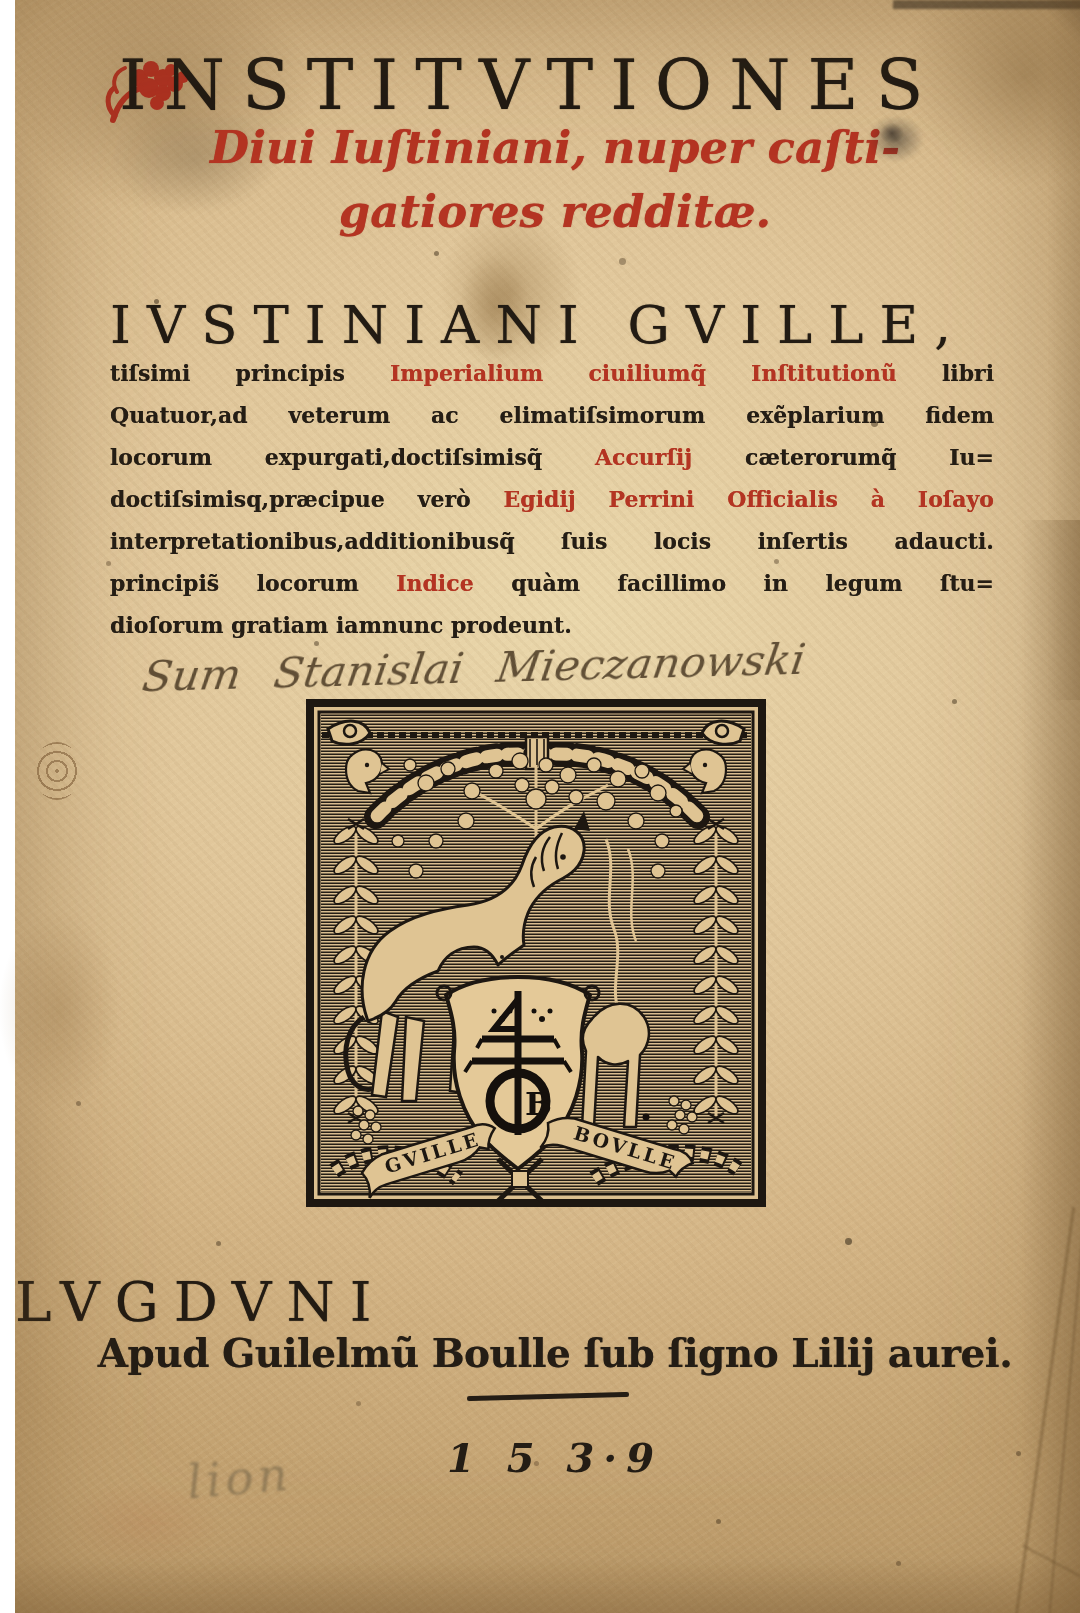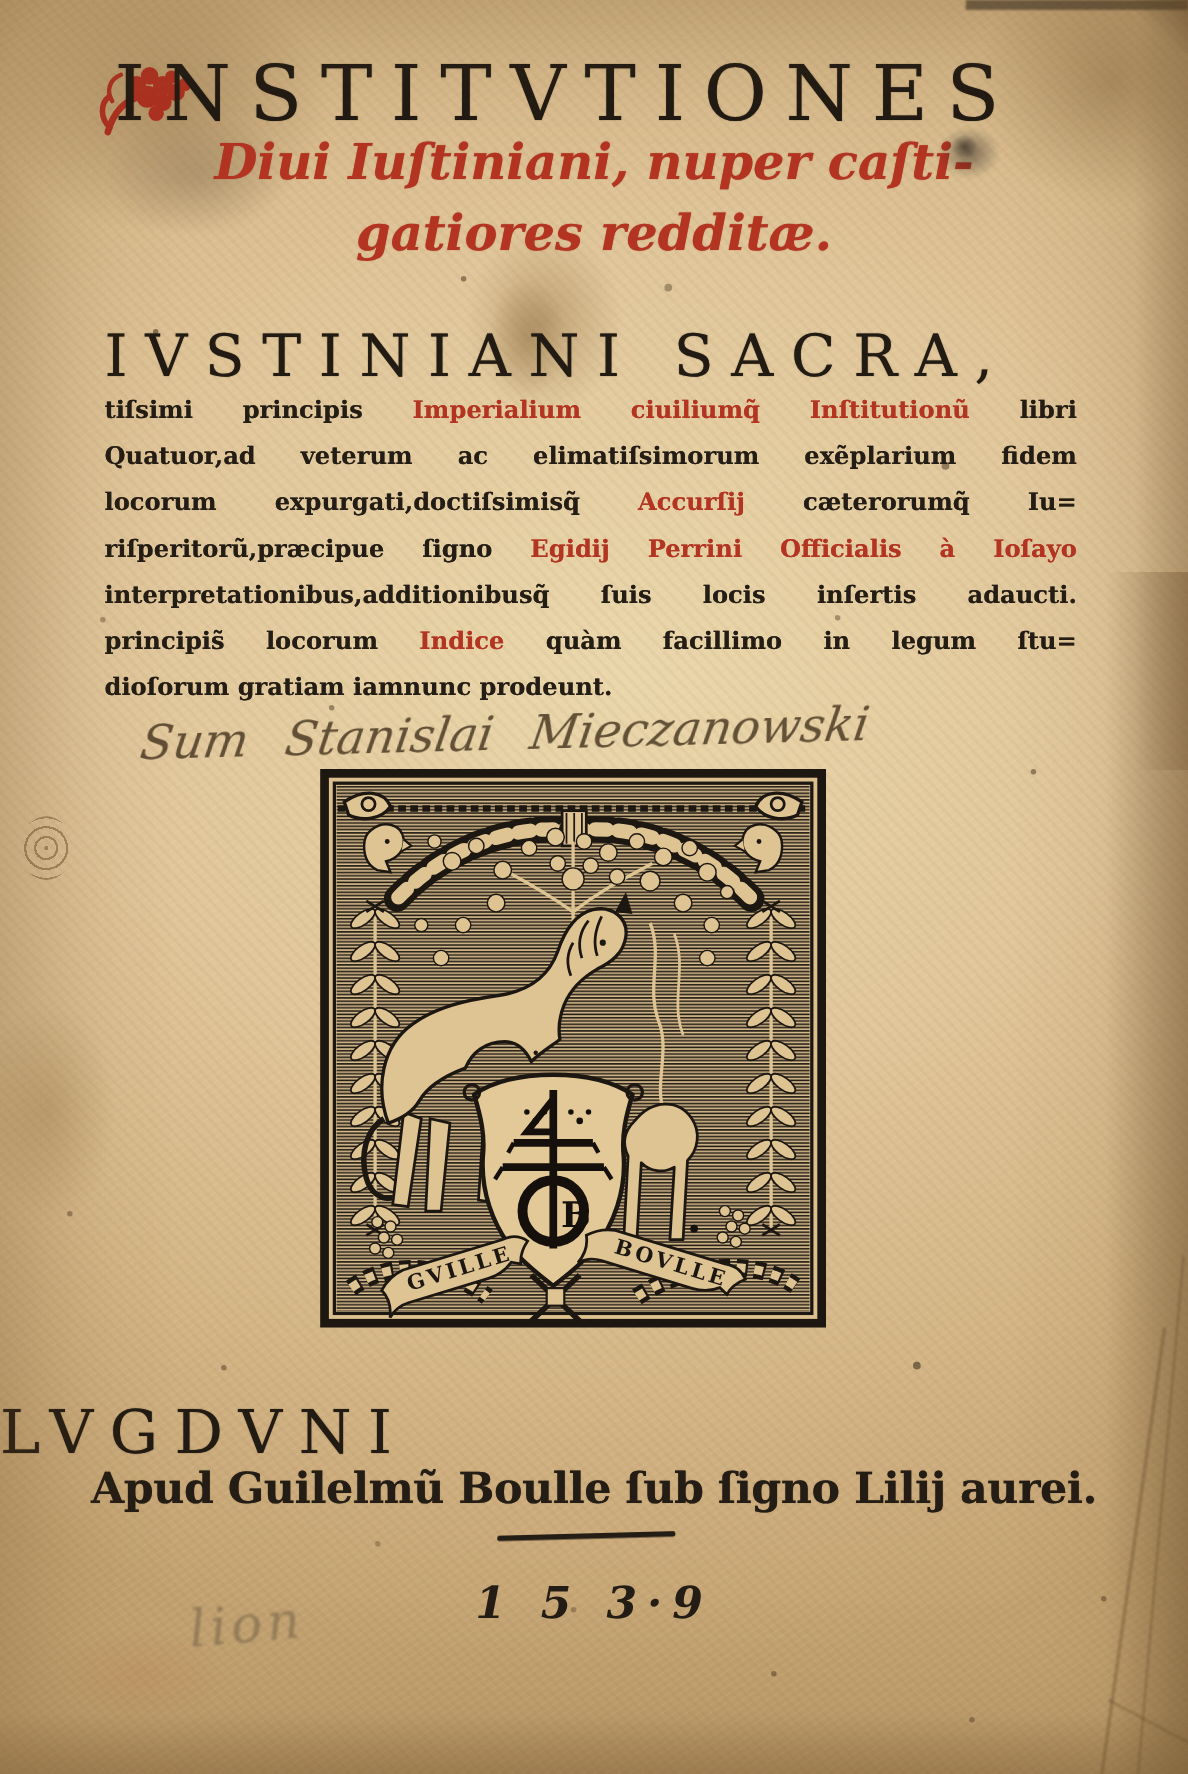--- a/index.html
+++ b/index.html
@@ -1,20 +1,21 @@
 <!DOCTYPE html>
 <html><head>
 <meta charset="utf-8">
 <style>
   html,body{margin:0;padding:0;}
   body{width:1080px;height:1613px;overflow:hidden;position:relative;
        font-family:"DejaVu Serif","Liberation Serif",serif;}
   .page{position:absolute;inset:0;
     background:
       radial-gradient(1100px 900px at 52% 38%, #ead7ab 0%, #e0c69a 42%, #d4b586 72%, #c2a170 100%);
+    margin-left: 15px;
   }
   .grain{position:absolute;inset:0;pointer-events:none;
     background-image:
       repeating-linear-gradient(47deg, rgba(120,90,50,.05) 0 3px, transparent 3px 8px),
       repeating-linear-gradient(-33deg, rgba(255,242,205,.06) 0 2px, transparent 2px 6px);
   }
   .vignette{position:absolute;inset:0;box-shadow:inset 0 0 140px rgba(110,80,40,.45);pointer-events:none;}
   .stain{position:absolute;border-radius:50%;pointer-events:none;}
   .abs{position:absolute;}
   .title{left:104px;top:44px;width:960px;font-size:70px;letter-spacing:17px;
@@ -96,26 +97,26 @@
     <path d="M12 68 C3 60 3 46 11 40" fill="none" stroke="#ad3020" stroke-width="5" stroke-linecap="round"></path>
     <path d="M14 44 C8 34 12 24 22 20" fill="none" stroke="#ad3020" stroke-width="4" stroke-linecap="round"></path>
   </svg>
 
   <div class="abs title">INSTITVTIONES</div>
   <div class="abs subtitle">
     <div>Diui Iuſtiniani, nuper caſti-</div>
     <div>gatiores redditæ.</div>
   </div>
 
-  <div class="abs heading">IVSTINIANI SACRA,</div>
+  <div class="abs heading">IVSTINIANI GVILLE,</div>
   <div class="abs paragraph">
       <div class="pline"><span class="blk">tiſsimi principis </span><span class="red">Imperialium ciuiliumq̃ Inſtitutionũ</span><span class="blk"> libri</span></div>
       <div class="pline"><span class="blk">Quatuor,ad veterum ac elimatiſsimorum exẽplarium fidem</span></div>
       <div class="pline"><span class="blk">locorum expurgati,doctiſsimisq̃ </span><span class="red">Accurſij</span><span class="blk"> cæterorumq̃ Iu=</span></div>
-      <div class="pline"><span class="blk">riſperitorũ,præcipue ſigno </span><span class="red">Egidij Perrini Officialis à Ioſayo</span></div>
+      <div class="pline"><span class="blk">doctiſsimisq,præcipue verò </span><span class="red">Egidij Perrini Officialis à Ioſayo</span></div>
       <div class="pline"><span class="blk">interpretationibus,additionibusq̃ ſuis locis inſertis adaucti.</span></div>
       <div class="pline"><span class="blk">principis̃ locorum </span><span class="red">Indice</span><span class="blk"> quàm facillimo in legum ſtu=</span></div>
       <div class="pline nojust"><span class="blk">dioſorum gratiam iamnunc prodeunt.</span></div>
     </div>
 
   <div class="abs inscription">Sum Stanislai Mieczanowski</div>
 
   <svg class="abs" style="left:291px;top:699px" width="460" height="508" viewBox="0 0 460 508">
     <defs>
       <pattern id="hz" width="7" height="6" patternUnits="userSpaceOnUse">

